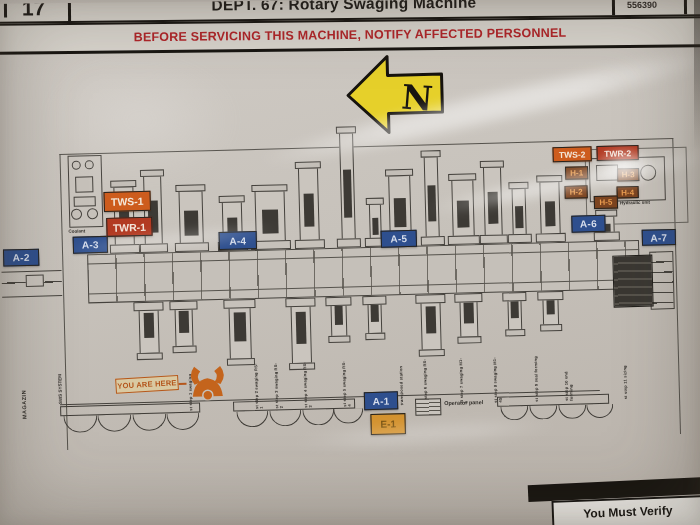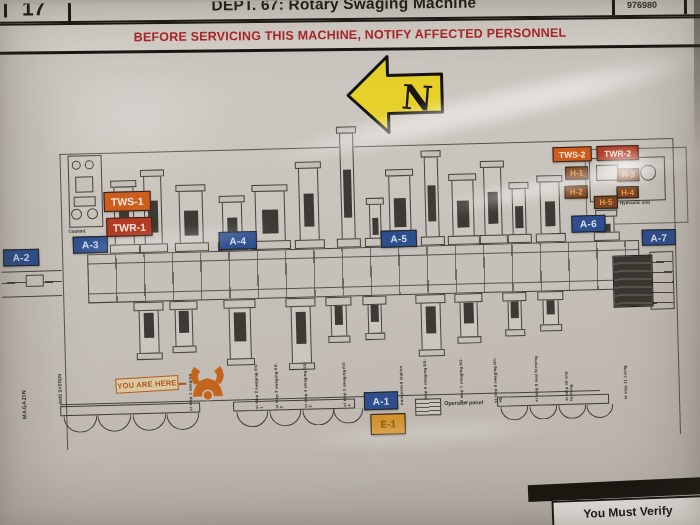--- a/index.html
+++ b/index.html
@@ -122,21 +122,21 @@
 
 <div id="frame">
 
   <div id="header">
     <div class="vline" style="left:8px; height:14px;"></div>
     <div class="vline" style="left:72px;"></div>
     <div class="vline" style="left:616px;"></div>
     <div class="vline" style="left:688px;"></div>
     <div id="hdr-index">17</div>
     <div id="hdr-title">DEPT. 67: Rotary Swaging Machine</div>
-    <div id="hdr-num">976980</div>
+    <div id="hdr-num">556390</div>
   </div>
 
   <div id="warnbar">
     <span>BEFORE SERVICING THIS MACHINE, NOTIFY AFFECTED PERSONNEL</span>
   </div>
 
   <div id="machine">
 
     <div id="diagram-border"></div>
     <div id="right-border"></div>

